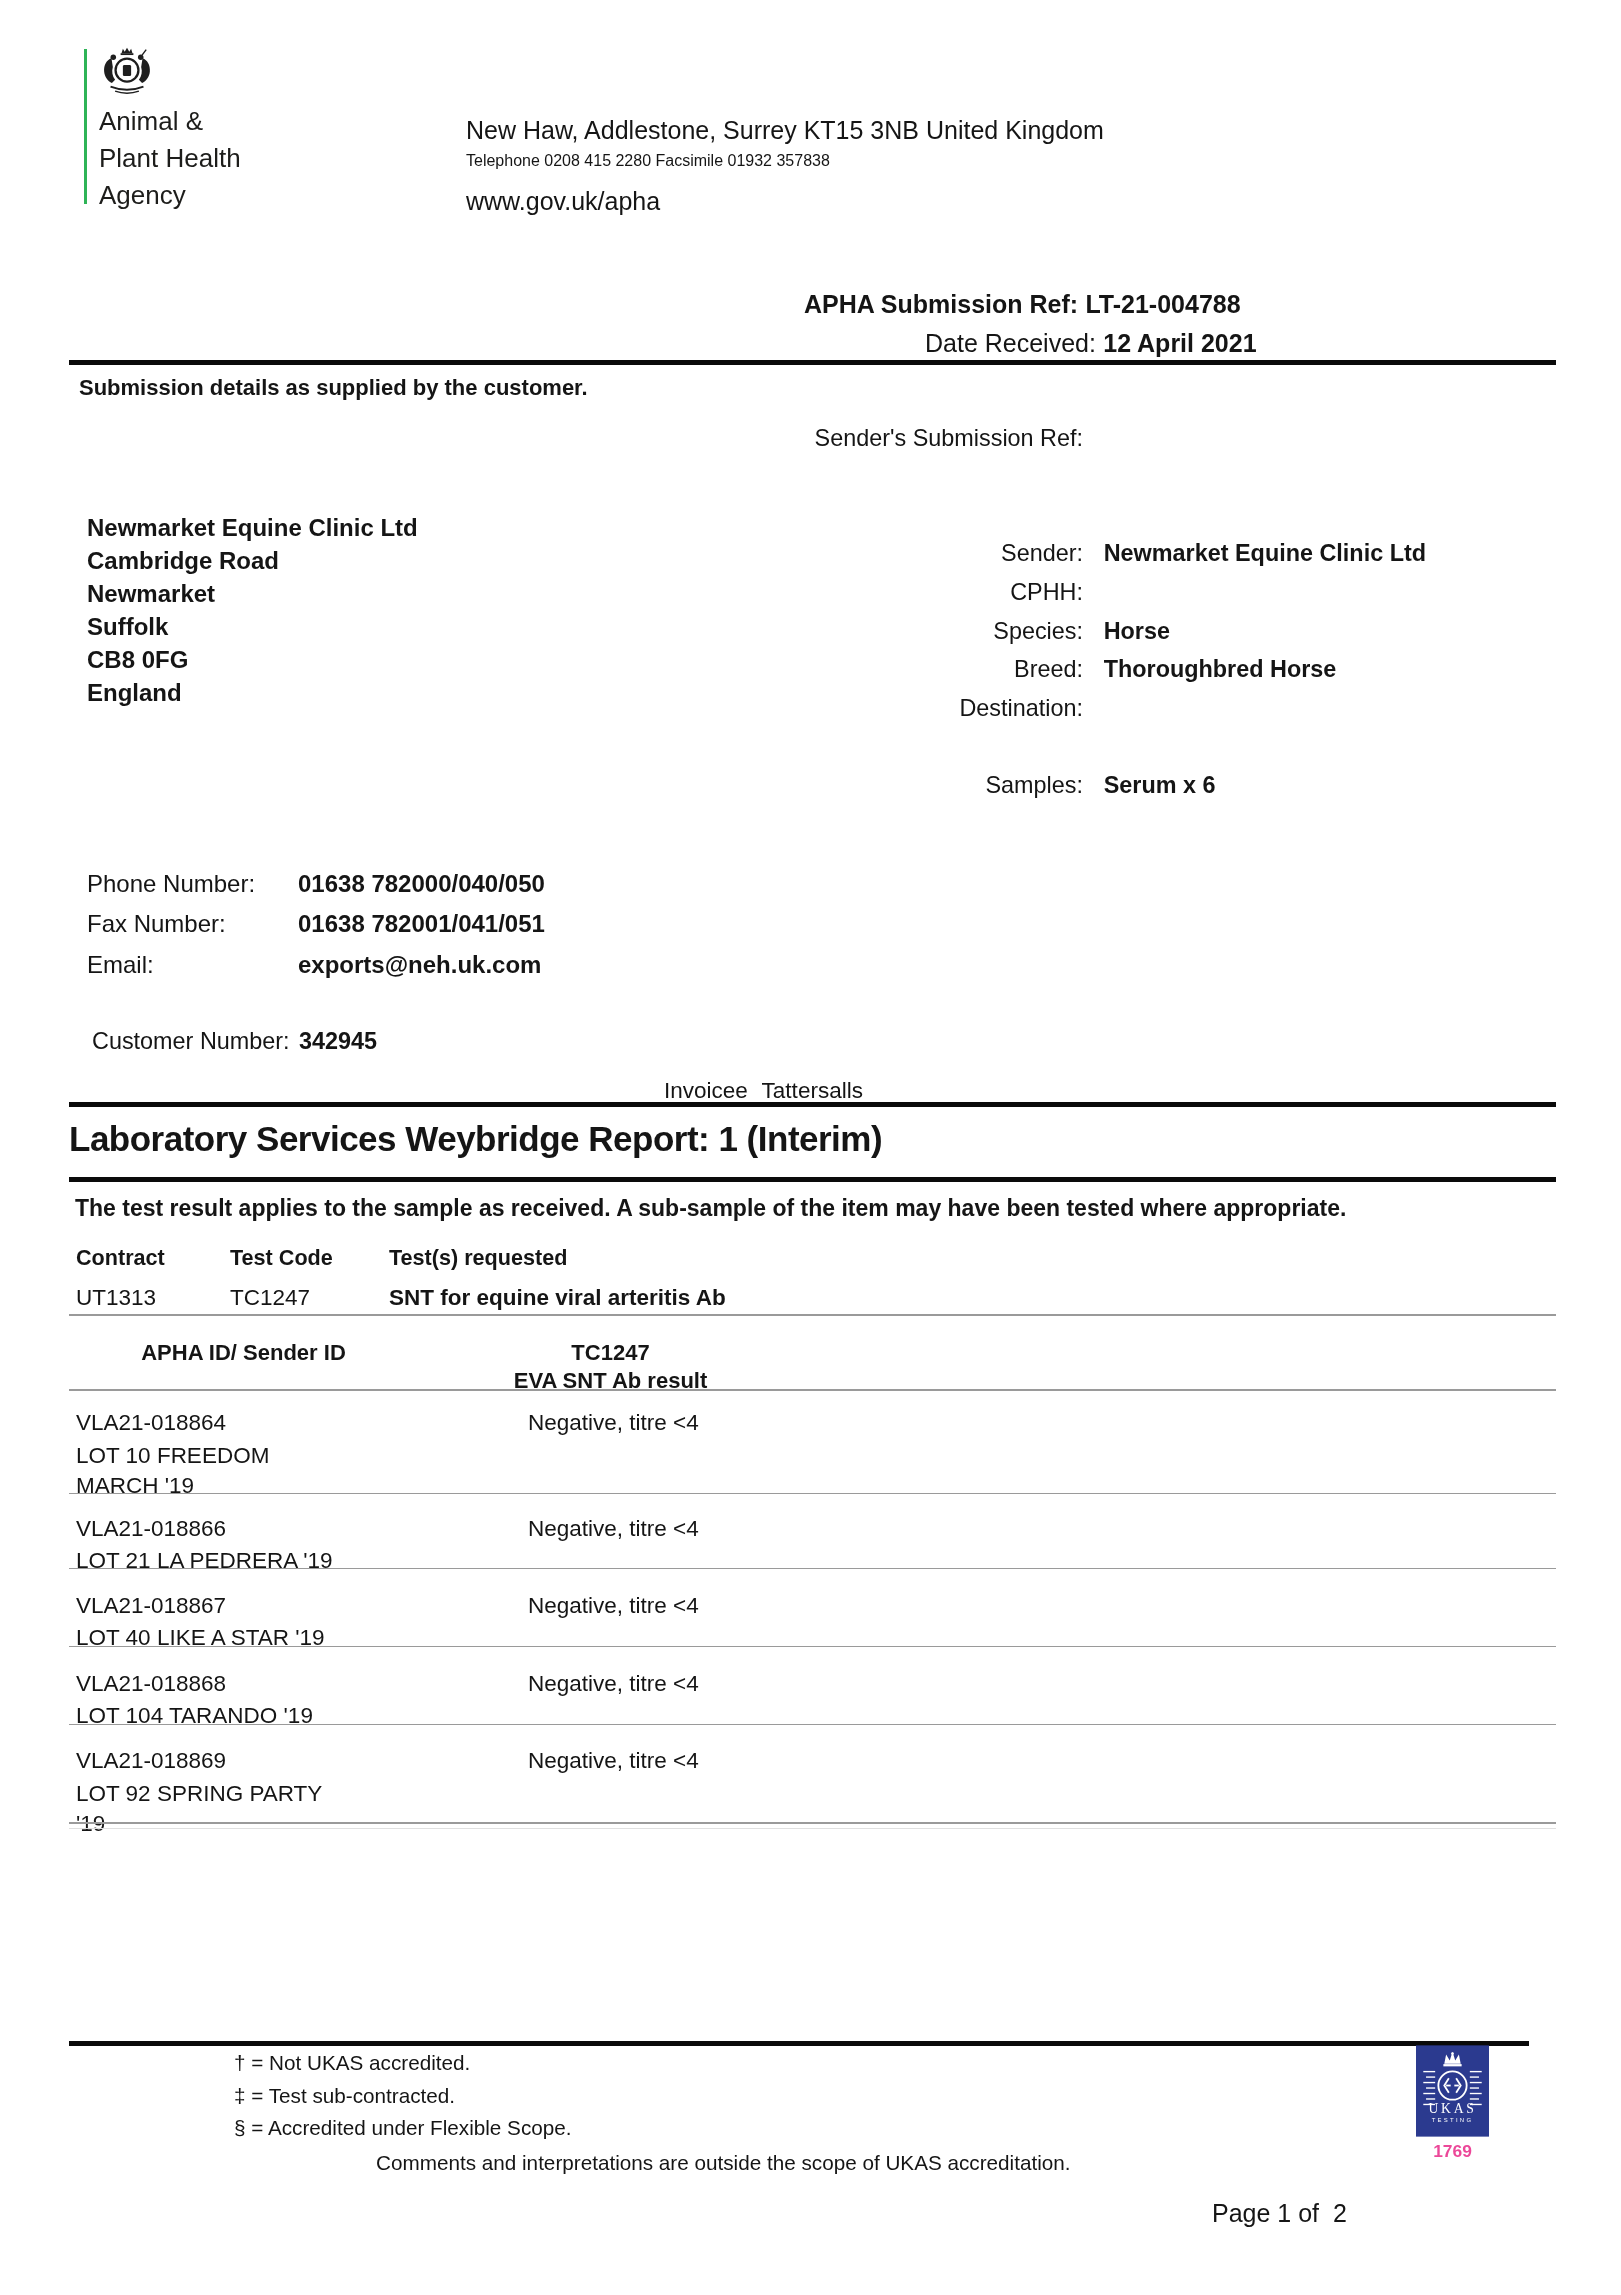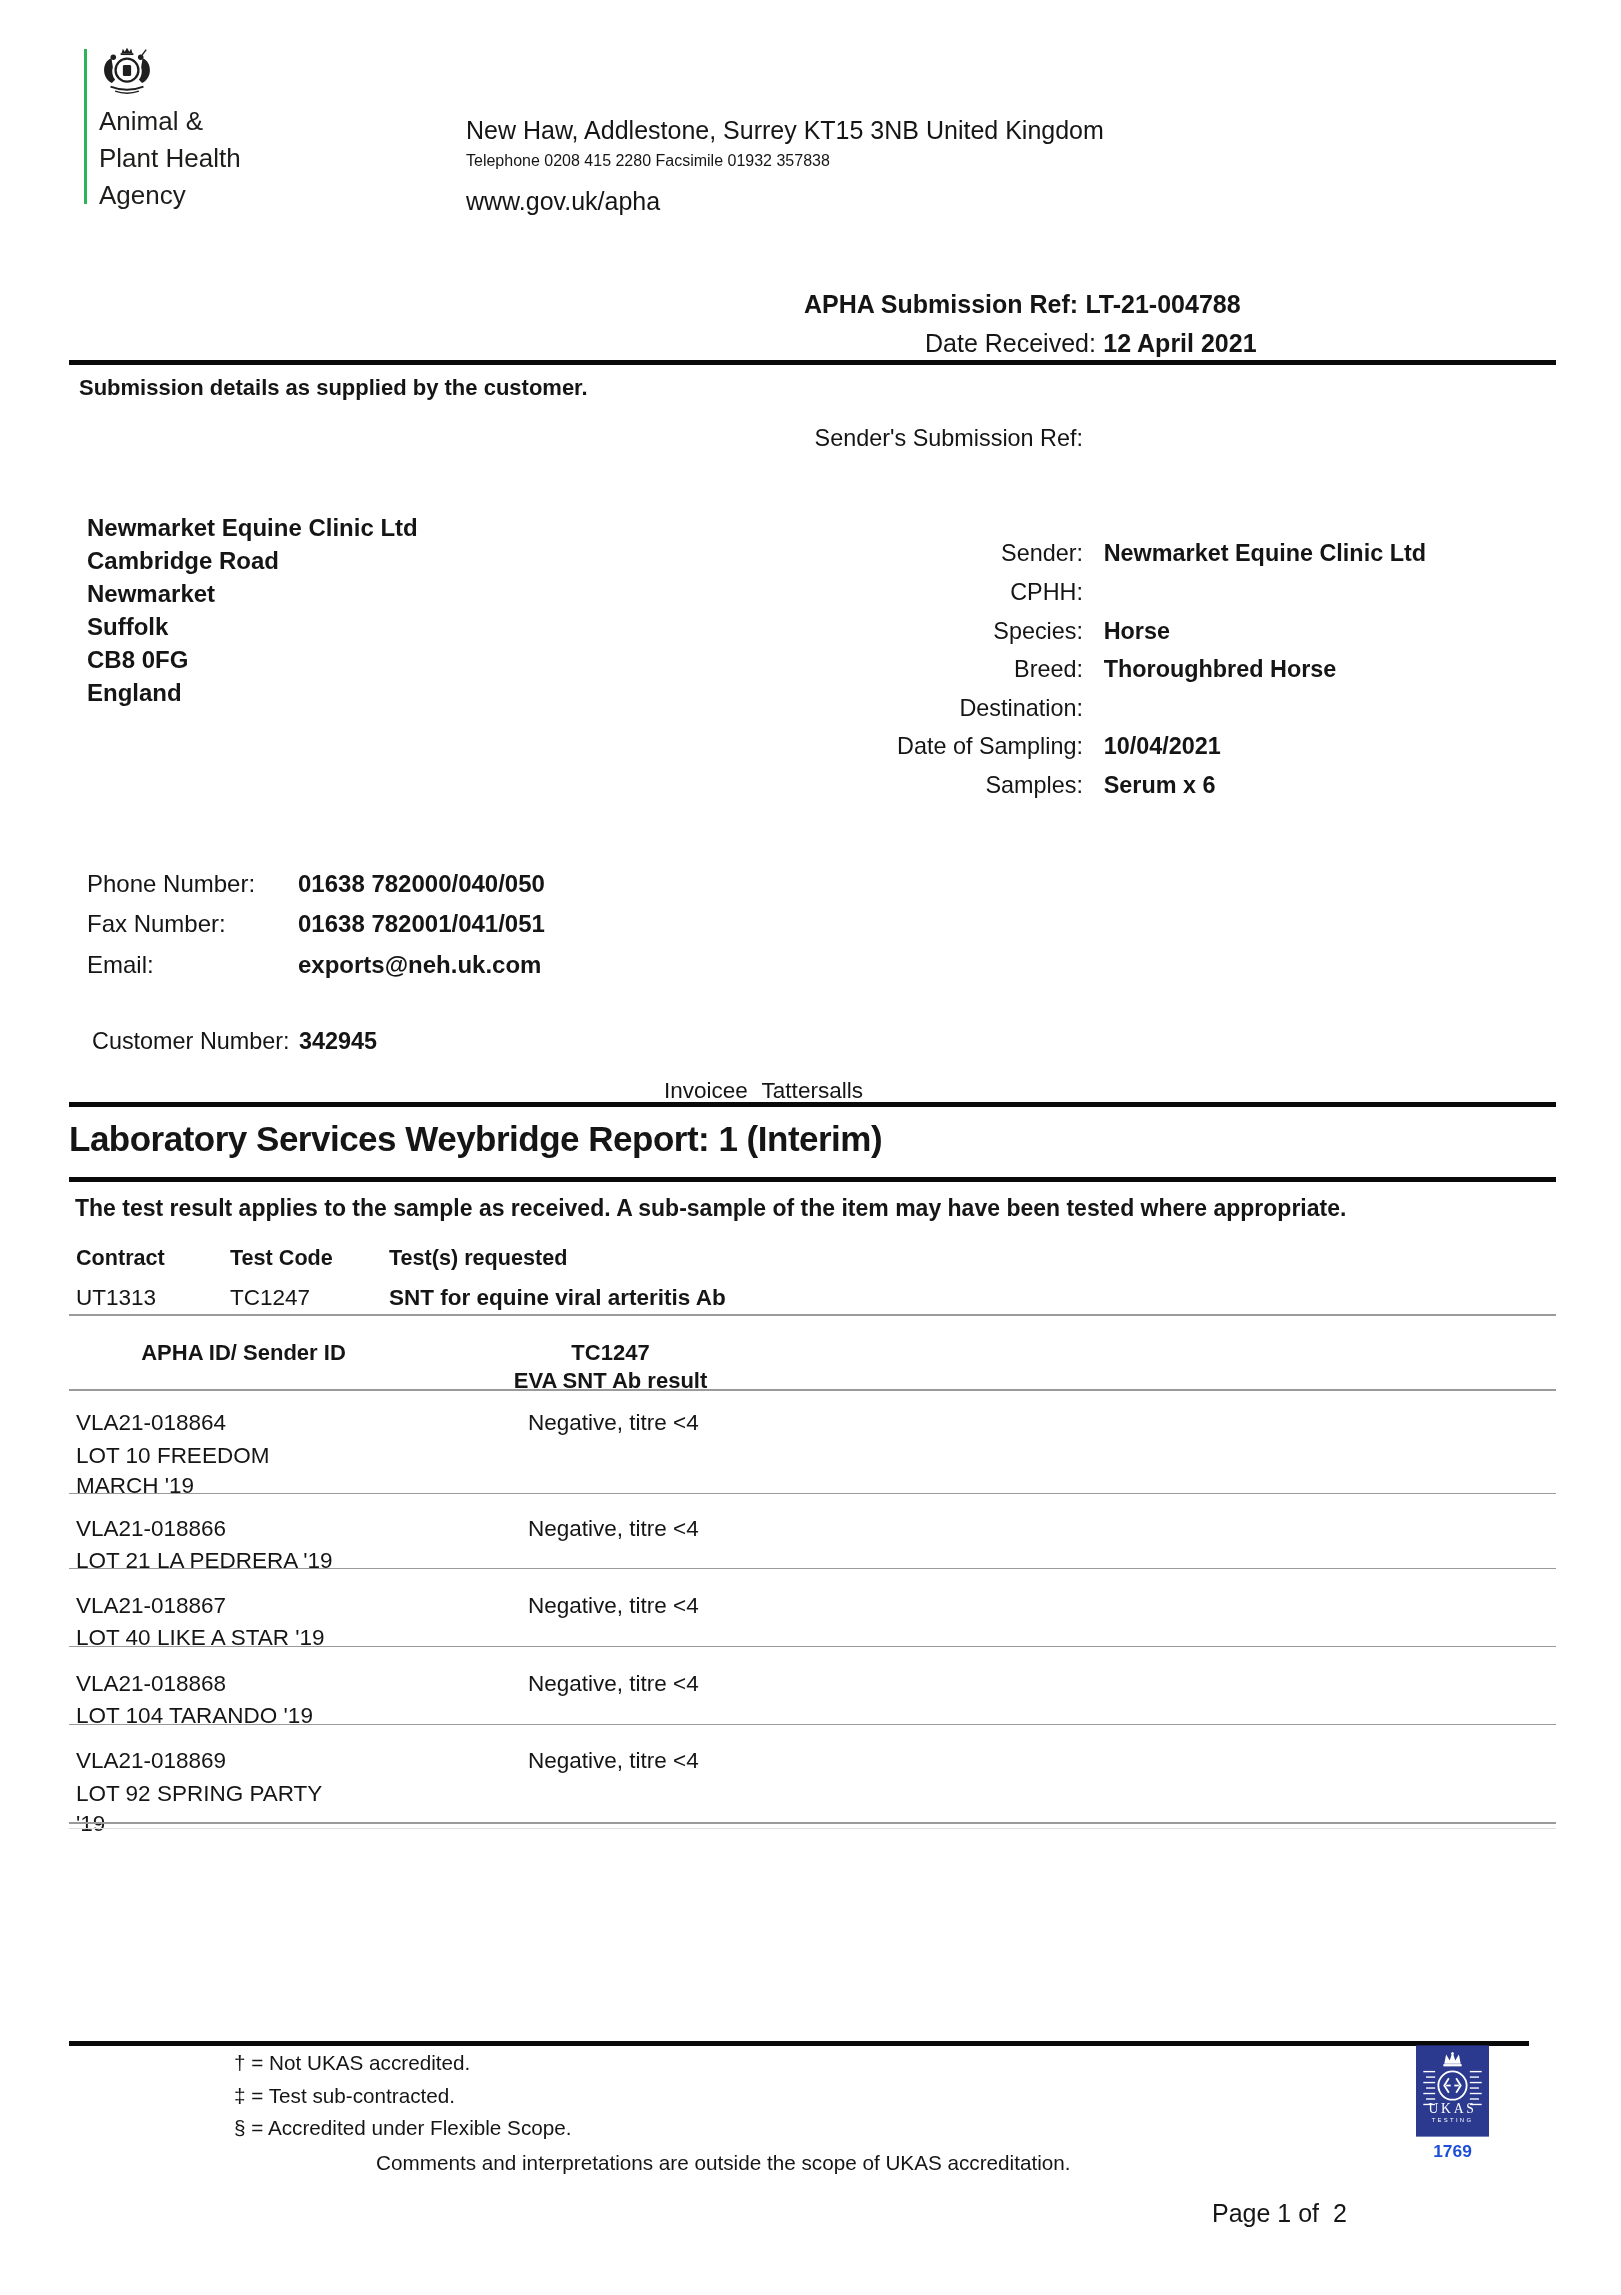--- a/index.html
+++ b/index.html
@@ -53,21 +53,21 @@
 
   .res-hdr{top:1340px;font-size:22px;font-weight:bold;text-align:center;}
   .res-hdr2{top:1368px;font-size:22px;font-weight:bold;text-align:center;}
 
   .rid{left:76px;font-size:22.5px;}
   .rname{left:76px;font-size:22.5px;line-height:30px;white-space:pre-line;width:450px;}
   .rres{left:528px;font-size:22.5px;}
 
   .footnote{left:234px;font-size:20.7px;}
   .ukas-note{left:376px;top:2151px;font-size:20.7px;}
-  .ukas-num{left:1416px;top:2141px;width:73px;text-align:center;font-size:17.4px;font-weight:bold;color:#1d4ed8;}
+  .ukas-num{left:1416px;top:2141px;width:73px;text-align:center;font-size:17.4px;font-weight:bold;color:#ec4899;}
   .page-num{left:1212px;top:2199px;font-size:25px;white-space:pre;}
 </style>
 </head>
 <body>
 
 <div id="page">
 
   <div class="green-bar"></div>
 
   <svg class="abs" style="left:95px;top:46px;" width="64" height="51" viewBox="0 0 140 110">
@@ -128,24 +128,20 @@
       <div class="flabel">Species:</div>
       <div class="fvalue">Horse</div>
     </div>
   <div class="frow" style="top:650px">
       <div class="flabel">Breed:</div>
       <div class="fvalue">Thoroughbred Horse</div>
     </div>
   <div class="frow" style="top:689px">
       <div class="flabel">Destination:</div>
       <div class="fvalue"></div>
-    </div>
-  <div class="frow" style="top:727px">
-      <div class="flabel">Date of Sampling:</div>
-      <div class="fvalue">10/04/2021</div>
     </div>
   <div class="frow" style="top:766px">
       <div class="flabel">Samples:</div>
       <div class="fvalue">Serum x 6</div>
     </div>
 
   <div class="crow" style="top:870px">
       <div class="clabel">Phone Number:</div>
       <div class="cvalue">01638 782000/040/050</div>
     </div>

